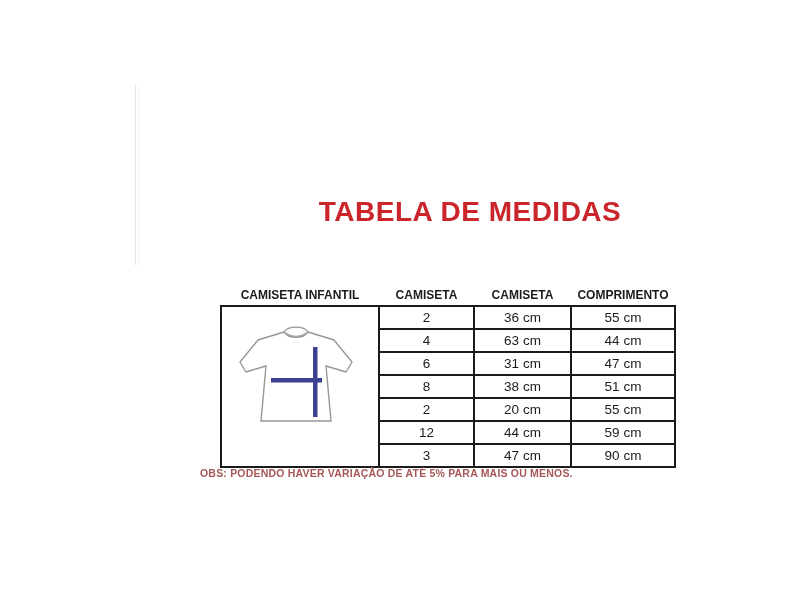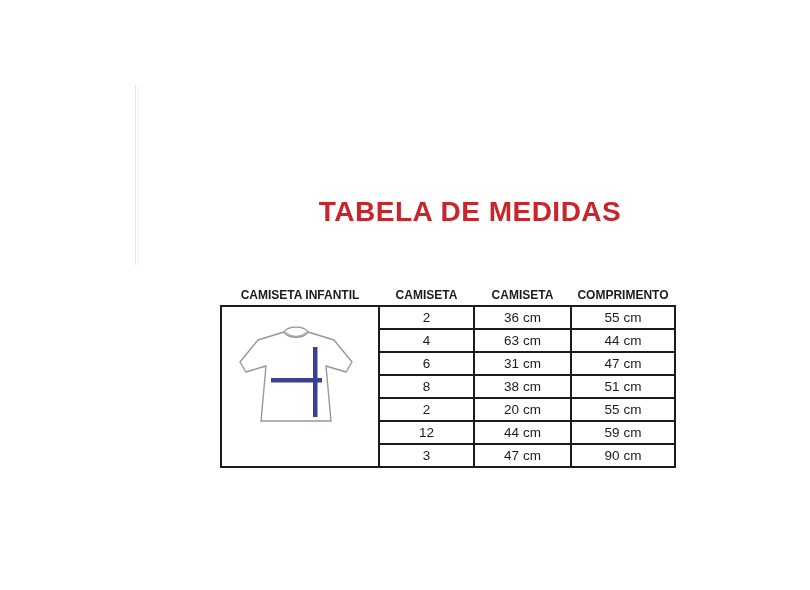--- a/index.html
+++ b/index.html
@@ -149,14 +149,15 @@
         <td>59 cm</td>
       </tr>
       <tr>
         <td>3</td>
         <td>47 cm</td>
         <td>90 cm</td>
       </tr>
     </tbody>
   </table>
 
+  <p class="note">OBS: PODENDO HAVER VARIAÇÃO DE ATÉ 5% PARA MAIS OU MENOS.</p>
 
 </div>
 
 </body></html>

